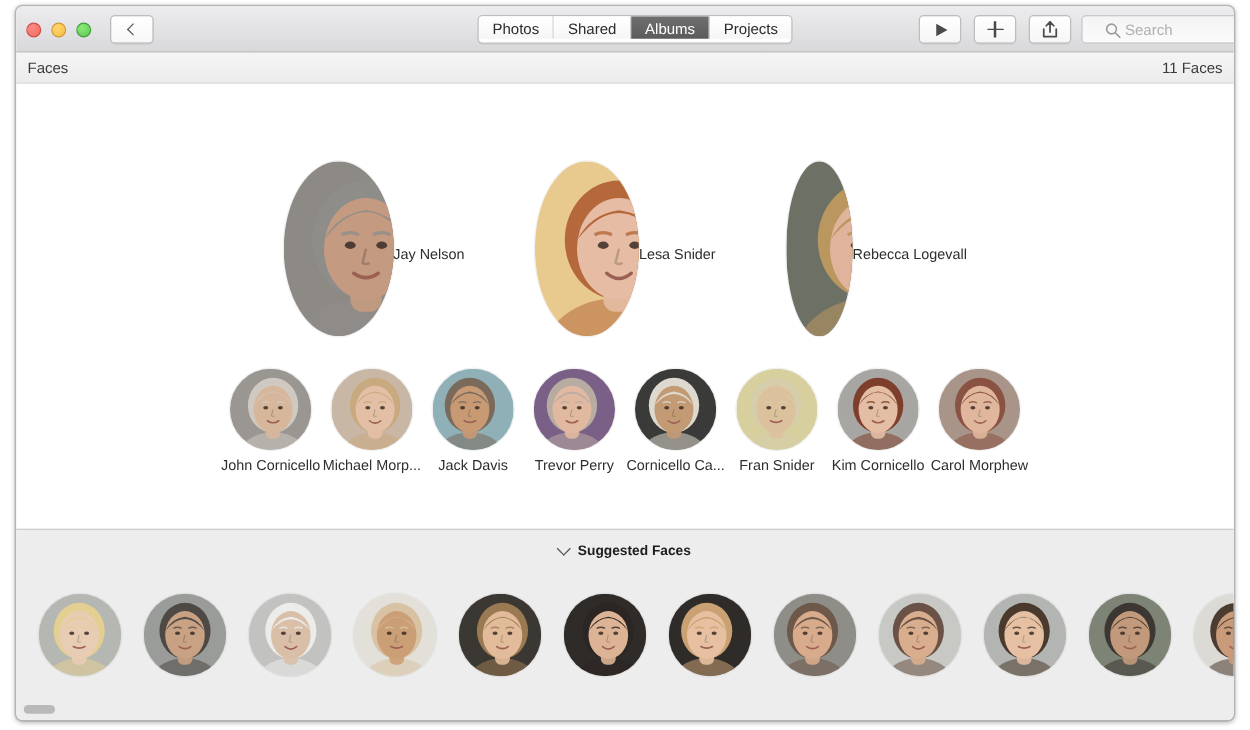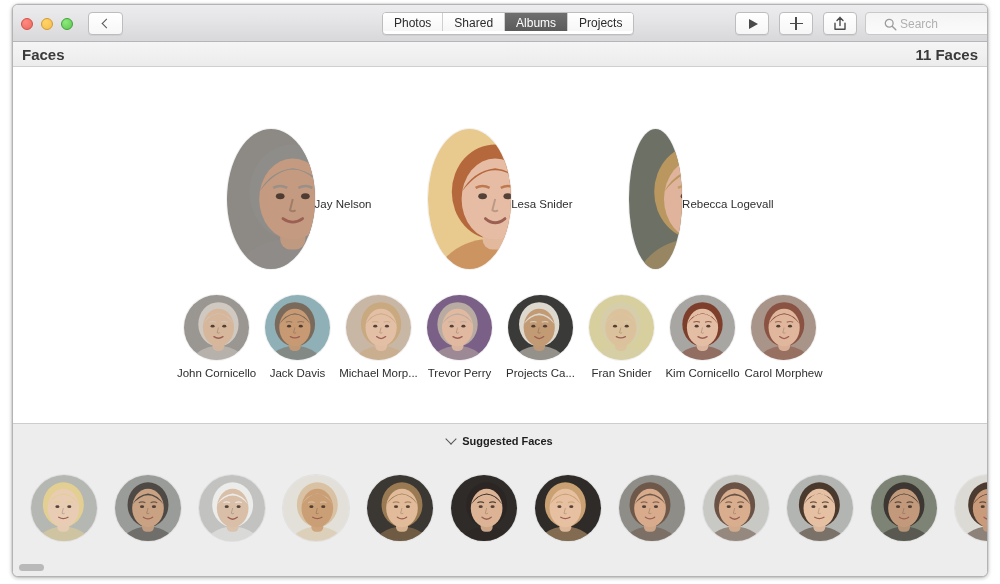--- a/index.html
+++ b/index.html
@@ -103,21 +103,21 @@
   .search-ph { font-size: 12px; color: #b0b0b0; }
 
   
   .sub-header {
     flex: 0 0 25px;
     height: 25px;
     background: linear-gradient(to bottom,#f5f5f5,#ececec);
     border-bottom: 1px solid #cfcfcf;
     display: flex; align-items: center; justify-content: space-between;
     padding: 0 9px;
-    font-size: 15px; color: #3a3a3a; font-weight: bold;
+    font-size: 12px; color: #3a3a3a;
   }
 
   
   .main {
     flex: 1 1 auto;
     background: #ffffff;
     position: relative;
     overflow: hidden;
   }
 
@@ -336,56 +336,56 @@
               <path d="M53 50 L51 58 Q53 59.5 55 58" stroke="#00000030" stroke-width="1.4" fill="none"></path>
               <path d="M46 64 Q53 69 60 64" stroke="#9b5f53" stroke-width="2" fill="none" stroke-linecap="round"></path>
               <ellipse cx="53" cy="50" rx="24" ry="29" fill="url(#g7)" opacity="0"></ellipse>
             </svg>
           </div>
           <div class="nm">John Cornicello</div>
         </div>
         <div class="face-sm">
           <div class="circ">
             <svg width="65" height="65" viewBox="0 0 100 100">
+              <rect x="0" y="0" width="100" height="100" fill="#c9b7a5"></rect>
+              <ellipse cx="54" cy="112" rx="44" ry="34" fill="#c9a980" opacity="0.55"></ellipse>
+              <ellipse cx="54" cy="45" rx="31" ry="34" fill="#c9a980"></ellipse>
+              <rect x="45" y="66" width="18" height="20" rx="7" fill="#e3bfa5" opacity="0.9"></rect>
+              <ellipse cx="54" cy="50" rx="24" ry="29" fill="#e3bfa5"></ellipse>
+              <path d="M30 45 Q54 14 78 45 Q70 30 54 28 Q38 30 30 45 Z" fill="#c9a980"></path>
+              <ellipse cx="45" cy="48" rx="3.1" ry="2.1" fill="#3a2c24" opacity="0.85"></ellipse>
+              <ellipse cx="63" cy="48" rx="3.1" ry="2.1" fill="#3a2c24" opacity="0.85"></ellipse>
+              <path d="M40 42 Q45 39.5 50 42" stroke="#c9a980" stroke-width="1.8" fill="none" opacity="0.8"></path>
+              <path d="M58 42 Q63 39.5 68 42" stroke="#c9a980" stroke-width="1.8" fill="none" opacity="0.8"></path>
+              <path d="M54 50 L52 58 Q54 59.5 56 58" stroke="#00000030" stroke-width="1.4" fill="none"></path>
+              <path d="M47 64 Q54 70 61 64" stroke="#9b5f53" stroke-width="2" fill="none" stroke-linecap="round"></path>
+              <ellipse cx="54" cy="50" rx="24" ry="29" fill="url(#g8)" opacity="0"></ellipse>
+            </svg>
+          </div>
+          <div class="nm">Michael Morp...</div>
+        </div>
+        <div class="face-sm">
+          <div class="circ">
+            <svg width="65" height="65" viewBox="0 0 100 100">
               <rect x="0" y="0" width="100" height="100" fill="#8fb0b6"></rect>
               <ellipse cx="46" cy="112" rx="44" ry="34" fill="#7a6a5c" opacity="0.55"></ellipse>
               <ellipse cx="46" cy="45" rx="31" ry="34" fill="#7a6a5c"></ellipse>
               <rect x="37" y="66" width="18" height="20" rx="7" fill="#c79a74" opacity="0.9"></rect>
               <ellipse cx="46" cy="50" rx="24" ry="29" fill="#c79a74"></ellipse>
               <path d="M22 45 Q46 15 70 45 Q62 30 46 28 Q30 30 22 45 Z" fill="#7a6a5c"></path>
               <ellipse cx="37" cy="48" rx="3.1" ry="2.1" fill="#3a2c24" opacity="0.85"></ellipse>
               <ellipse cx="55" cy="48" rx="3.1" ry="2.1" fill="#3a2c24" opacity="0.85"></ellipse>
               <path d="M32 42 Q37 39.5 42 42" stroke="#7a6a5c" stroke-width="1.8" fill="none" opacity="0.8"></path>
               <path d="M50 42 Q55 39.5 60 42" stroke="#7a6a5c" stroke-width="1.8" fill="none" opacity="0.8"></path>
               <path d="M46 50 L44 58 Q46 59.5 48 58" stroke="#00000030" stroke-width="1.4" fill="none"></path>
               <path d="M39 64 Q46 68 53 64" stroke="#9b5f53" stroke-width="2" fill="none" stroke-linecap="round"></path>
               <ellipse cx="46" cy="50" rx="24" ry="29" fill="url(#g9)" opacity="0"></ellipse>
             </svg>
           </div>
           <div class="nm">Jack Davis</div>
-        </div>
-        <div class="face-sm">
-          <div class="circ">
-            <svg width="65" height="65" viewBox="0 0 100 100">
-              <rect x="0" y="0" width="100" height="100" fill="#c9b7a5"></rect>
-              <ellipse cx="54" cy="112" rx="44" ry="34" fill="#c9a980" opacity="0.55"></ellipse>
-              <ellipse cx="54" cy="45" rx="31" ry="34" fill="#c9a980"></ellipse>
-              <rect x="45" y="66" width="18" height="20" rx="7" fill="#e3bfa5" opacity="0.9"></rect>
-              <ellipse cx="54" cy="50" rx="24" ry="29" fill="#e3bfa5"></ellipse>
-              <path d="M30 45 Q54 14 78 45 Q70 30 54 28 Q38 30 30 45 Z" fill="#c9a980"></path>
-              <ellipse cx="45" cy="48" rx="3.1" ry="2.1" fill="#3a2c24" opacity="0.85"></ellipse>
-              <ellipse cx="63" cy="48" rx="3.1" ry="2.1" fill="#3a2c24" opacity="0.85"></ellipse>
-              <path d="M40 42 Q45 39.5 50 42" stroke="#c9a980" stroke-width="1.8" fill="none" opacity="0.8"></path>
-              <path d="M58 42 Q63 39.5 68 42" stroke="#c9a980" stroke-width="1.8" fill="none" opacity="0.8"></path>
-              <path d="M54 50 L52 58 Q54 59.5 56 58" stroke="#00000030" stroke-width="1.4" fill="none"></path>
-              <path d="M47 64 Q54 70 61 64" stroke="#9b5f53" stroke-width="2" fill="none" stroke-linecap="round"></path>
-              <ellipse cx="54" cy="50" rx="24" ry="29" fill="url(#g8)" opacity="0"></ellipse>
-            </svg>
-          </div>
-          <div class="nm">Michael Morp...</div>
         </div>
         <div class="face-sm">
           <div class="circ">
             <svg width="65" height="65" viewBox="0 0 100 100">
               <rect x="0" y="0" width="100" height="100" fill="#7a5f86"></rect>
               <ellipse cx="47" cy="112" rx="44" ry="34" fill="#b8aca2" opacity="0.55"></ellipse>
               <ellipse cx="47" cy="45" rx="31" ry="34" fill="#b8aca2"></ellipse>
               <rect x="38" y="66" width="18" height="20" rx="7" fill="#e0b9a0" opacity="0.9"></rect>
               <ellipse cx="47" cy="50" rx="24" ry="29" fill="#e0b9a0"></ellipse>
               <path d="M23 45 Q47 16 71 45 Q63 30 47 28 Q31 30 23 45 Z" fill="#b8aca2"></path>
@@ -411,21 +411,21 @@
               <path d="M24 45 Q48 17 72 45 Q64 30 48 28 Q32 30 24 45 Z" fill="#ded9cf"></path>
               <ellipse cx="39" cy="48" rx="3.1" ry="2.1" fill="#3a2c24" opacity="0.85"></ellipse>
               <ellipse cx="57" cy="48" rx="3.1" ry="2.1" fill="#3a2c24" opacity="0.85"></ellipse>
               <path d="M34 42 Q39 39.5 44 42" stroke="#ded9cf" stroke-width="1.8" fill="none" opacity="0.8"></path>
               <path d="M52 42 Q57 39.5 62 42" stroke="#ded9cf" stroke-width="1.8" fill="none" opacity="0.8"></path>
               <path d="M48 50 L46 58 Q48 59.5 50 58" stroke="#00000030" stroke-width="1.4" fill="none"></path>
               <path d="M41 64 Q48 70 55 64" stroke="#9b5f53" stroke-width="2" fill="none" stroke-linecap="round"></path>
               <ellipse cx="48" cy="50" rx="24" ry="29" fill="url(#g11)" opacity="0"></ellipse>
             </svg>
           </div>
-          <div class="nm">Projects Ca...</div>
+          <div class="nm">Cornicello Ca...</div>
         </div>
         <div class="face-sm">
           <div class="circ">
             <svg width="65" height="65" viewBox="0 0 100 100">
               <rect x="0" y="0" width="100" height="100" fill="#d8cf9f"></rect>
               <ellipse cx="49" cy="112" rx="44" ry="34" fill="#d6cdaa" opacity="0.55"></ellipse>
               <ellipse cx="49" cy="45" rx="31" ry="34" fill="#d6cdaa"></ellipse>
               <rect x="40" y="66" width="18" height="20" rx="7" fill="#dcc29c" opacity="0.9"></rect>
               <ellipse cx="49" cy="50" rx="24" ry="29" fill="#dcc29c"></ellipse>
               <path d="M25 45 Q49 12 73 45 Q65 30 49 28 Q33 30 25 45 Z" fill="#d6cdaa"></path>

